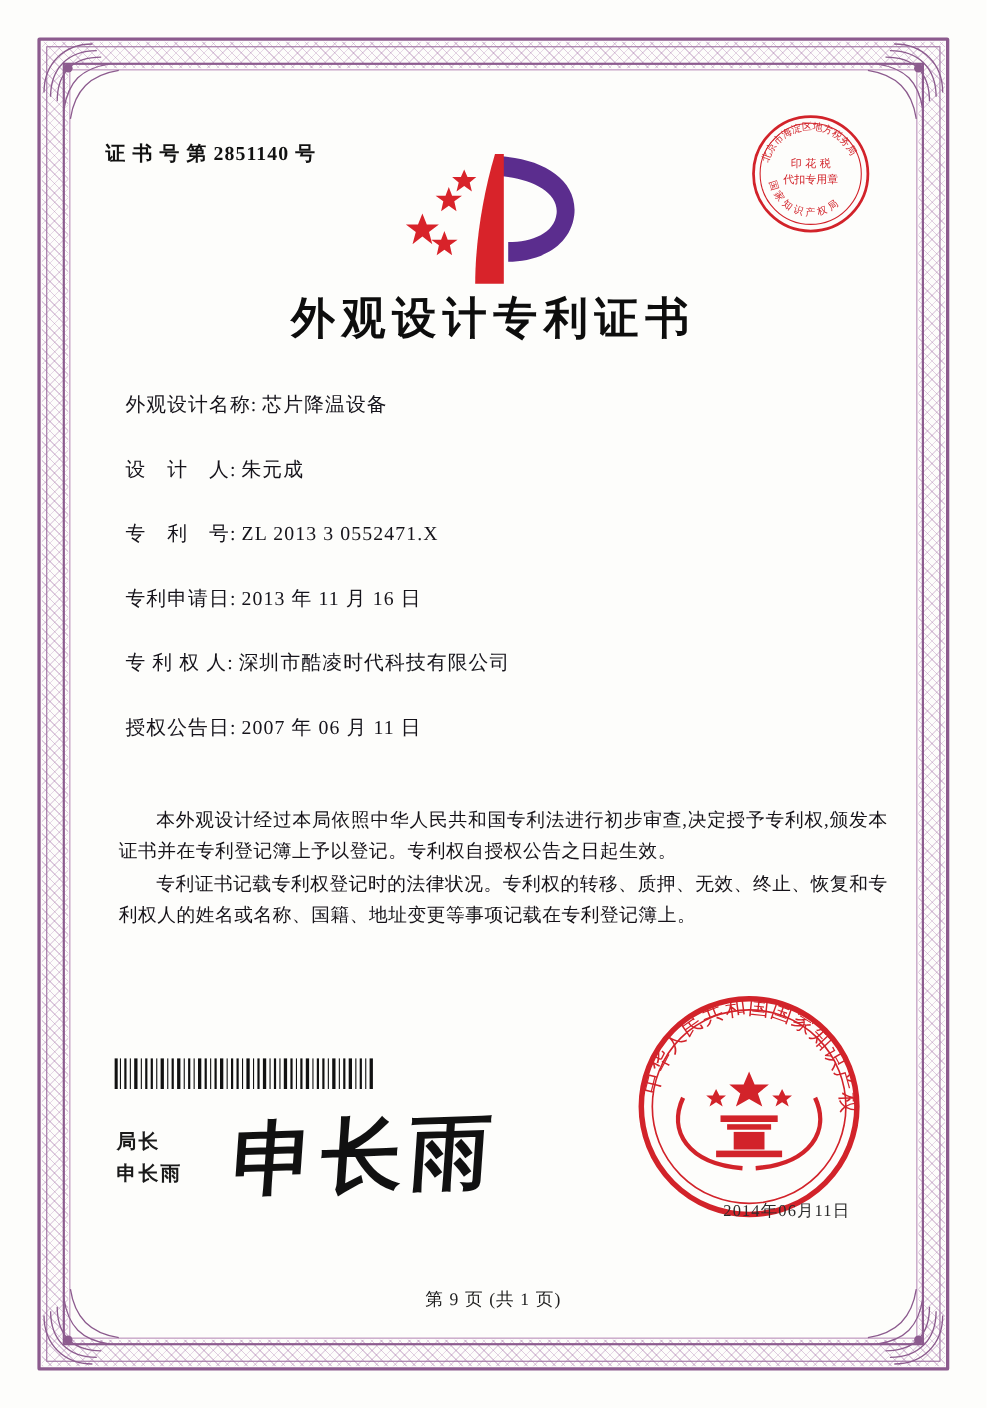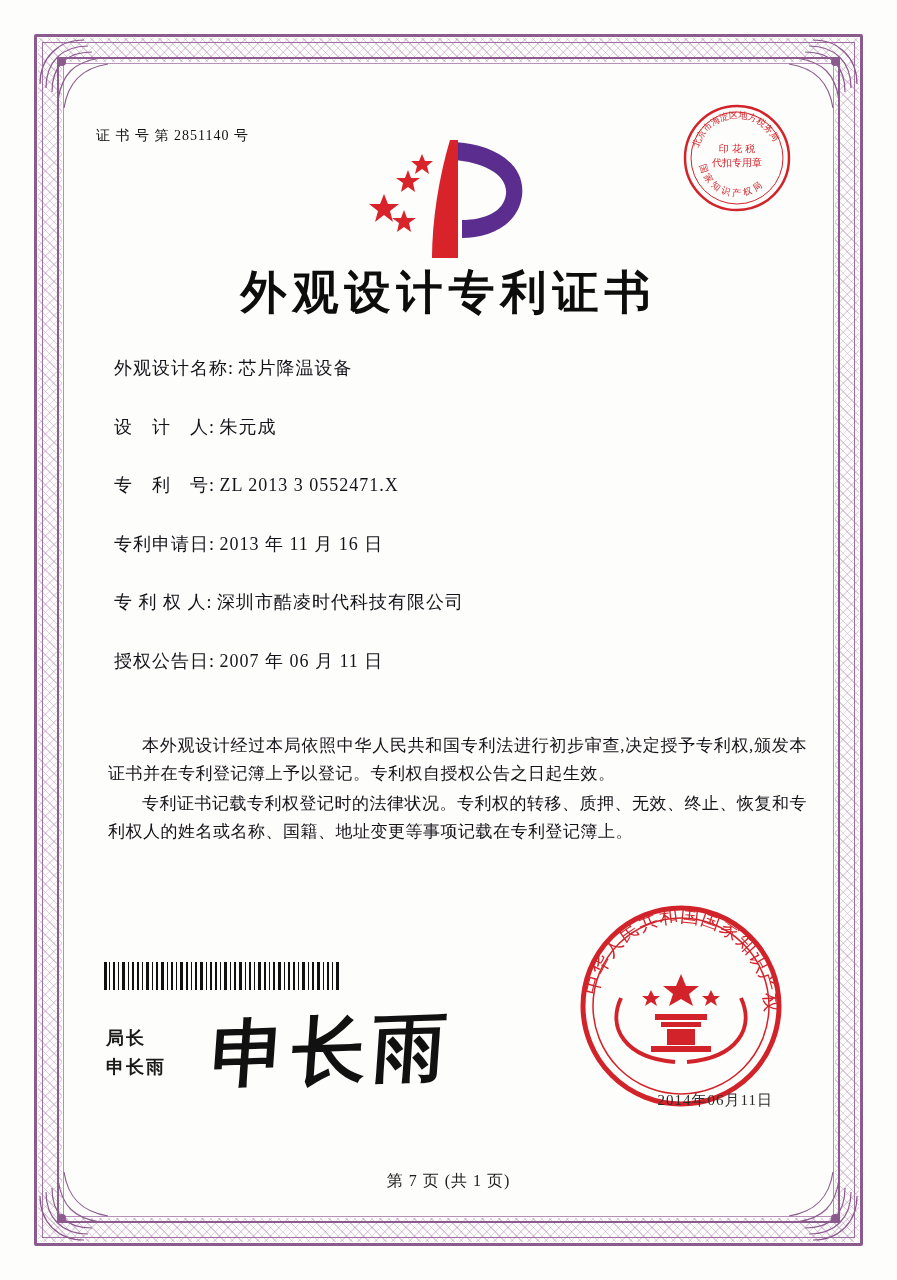--- a/index.html
+++ b/index.html
@@ -80,24 +80,25 @@
   
   .content {
     position: absolute;
     left: 72px; top: 72px; right: 72px; bottom: 72px;
   }
 
   .cert-no {
     position: absolute;
     left: 24px;
     top: 55px;
-    font-size: 14px;
+    font-size: 18px;
     letter-spacing: 1px;
     color: #111;
     white-space: nowrap;
+    font-weight: bold;
   }
 
   
   .logo {
     position: absolute;
     left: 50%;
     transform: translateX(-50%);
     top: 62px;
     width: 190px;
     height: 130px;
@@ -111,21 +112,21 @@
     width: 116px;
     height: 116px;
   }
 
   .title {
     position: absolute;
     top: 190px;
     left: 0;
     right: 0;
     text-align: center;
-    font-size: 46px;
+    font-size: 40px;
     font-weight: bold;
     letter-spacing: 6px;
     color: #0d0d0d;
     font-family: "DejaVu Serif", "Liberation Serif", serif;
   }
 
   .fields {
     position: absolute;
     top: 286px;
     left: 42px;
@@ -434,16 +435,16 @@
           <rect x="-14" y="17" width="28" height="16" fill="#d2232a"></rect>
           <rect x="-30" y="34" width="60" height="6" fill="#d2232a"></rect>
           <path d="M-60 -14 C -74 16, -56 46, -6 50" fill="none" stroke="#d2232a" stroke-width="4"></path>
           <path d="M60 -14 C 74 16, 56 46, 6 50" fill="none" stroke="#d2232a" stroke-width="4"></path>
         </g>
         <polygon points="106,178 111,190 124,190 114,198 118,210 106,202 94,210 98,198 88,190 101,190" fill="#d2232a" opacity="0"></polygon>
       </svg>
     </div>
     <div class="stamp-date">2014年06月11日</div>
 
-    <div class="page-no">第 7 页 (共 1 页)</div>
+    <div class="page-no">第 9 页 (共 1 页)</div>
 
   </div>
 </div>
 
 </body></html>

